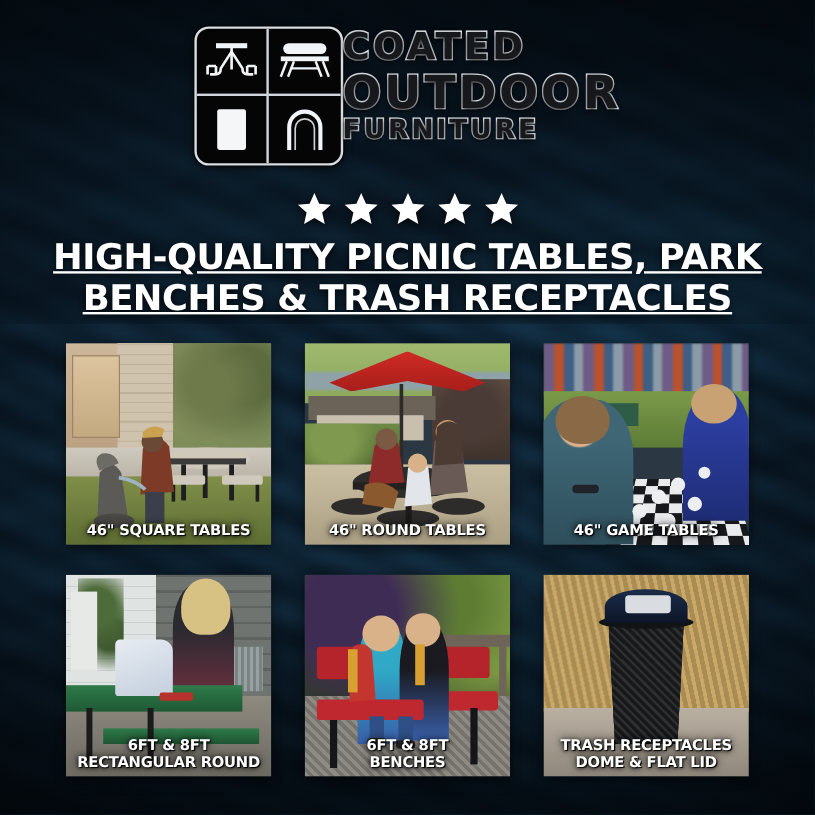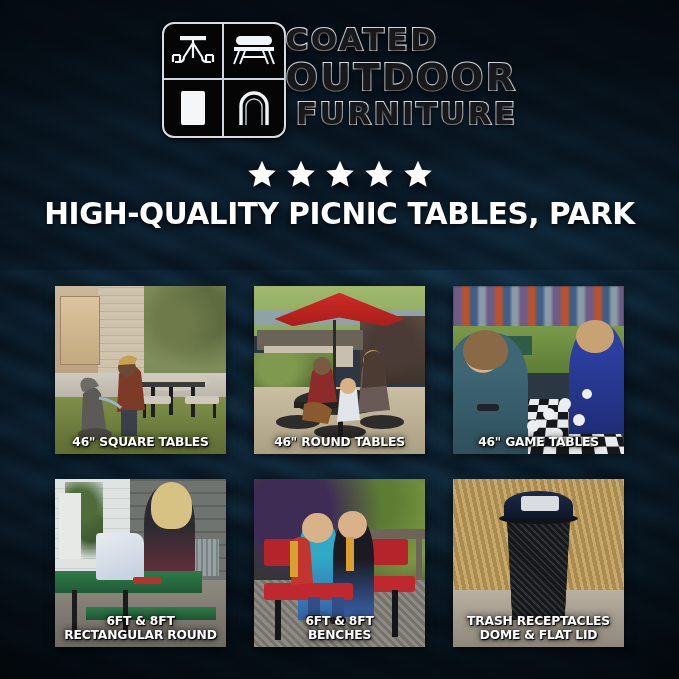--- a/index.html
+++ b/index.html
@@ -72,40 +72,41 @@
     font-size:31px;
     letter-spacing:2.5px;
     line-height:1.02;
     color:#16181b;
     -webkit-text-stroke:2.2px #e9eef2;
     paint-order:stroke fill;
     text-shadow:0 2px 4px rgba(0,0,0,.85);
     white-space:nowrap;
   }
   .logo-line.l2{font-size:38px;}
-  .logo-line.l3{font-size:31px;text-align:right;}
+  .logo-line.l3{font-size:22px;}
 
   
   .stars{
     position:absolute;left:0;right:0;top:159px;
     display:flex;justify-content:center;gap:9px;
   }
   .star{width:30px;height:30px;display:block;filter:drop-shadow(0 2px 3px rgba(0,0,0,.75));}
 
   
   .headline{
     position:absolute;left:40px;right:40px;top:198px;
     text-align:center;
     color:#ffffff;
     font-family:"DejaVu Sans", sans-serif;
     font-weight:700;
     font-size:29.5px;
     line-height:1.14;
     letter-spacing:-0.4px;
     text-shadow:0 2px 5px rgba(0,0,0,.8);
+    text-decoration:underline;
   }
   .headline .hl-line{display:block;}
 
   
   .grid{
     position:absolute;left:55px;top:286px;
     width:570px;
     display:grid;
     grid-template-columns:171px 171px 171px;
     grid-template-rows:168px 168px;
@@ -302,20 +303,21 @@
     <svg class="star" viewBox="0 0 24 24">
         <polygon fill="#ffffff" points="12,1.4 15.2,8.6 23,9.3 17.2,14.5 18.9,22.2 12,18.1 5.1,22.2 6.8,14.5 1,9.3 8.8,8.6"></polygon>
       </svg>
     <svg class="star" viewBox="0 0 24 24">
         <polygon fill="#ffffff" points="12,1.4 15.2,8.6 23,9.3 17.2,14.5 18.9,22.2 12,18.1 5.1,22.2 6.8,14.5 1,9.3 8.8,8.6"></polygon>
       </svg>
   </div>
 
   <div class="headline">
     <span class="hl-line">HIGH-QUALITY PICNIC TABLES, PARK</span>
+    <span class="hl-line">BENCHES &amp; TRASH RECEPTACLES</span>
   </div>
 
   <div class="grid">
 
     <div class="tile">
       <div class="photo">
         <div class="scene">
           <div class="t1-tree"></div>
           <div class="t1-wall"></div>
           <div class="t1-stone"></div>

